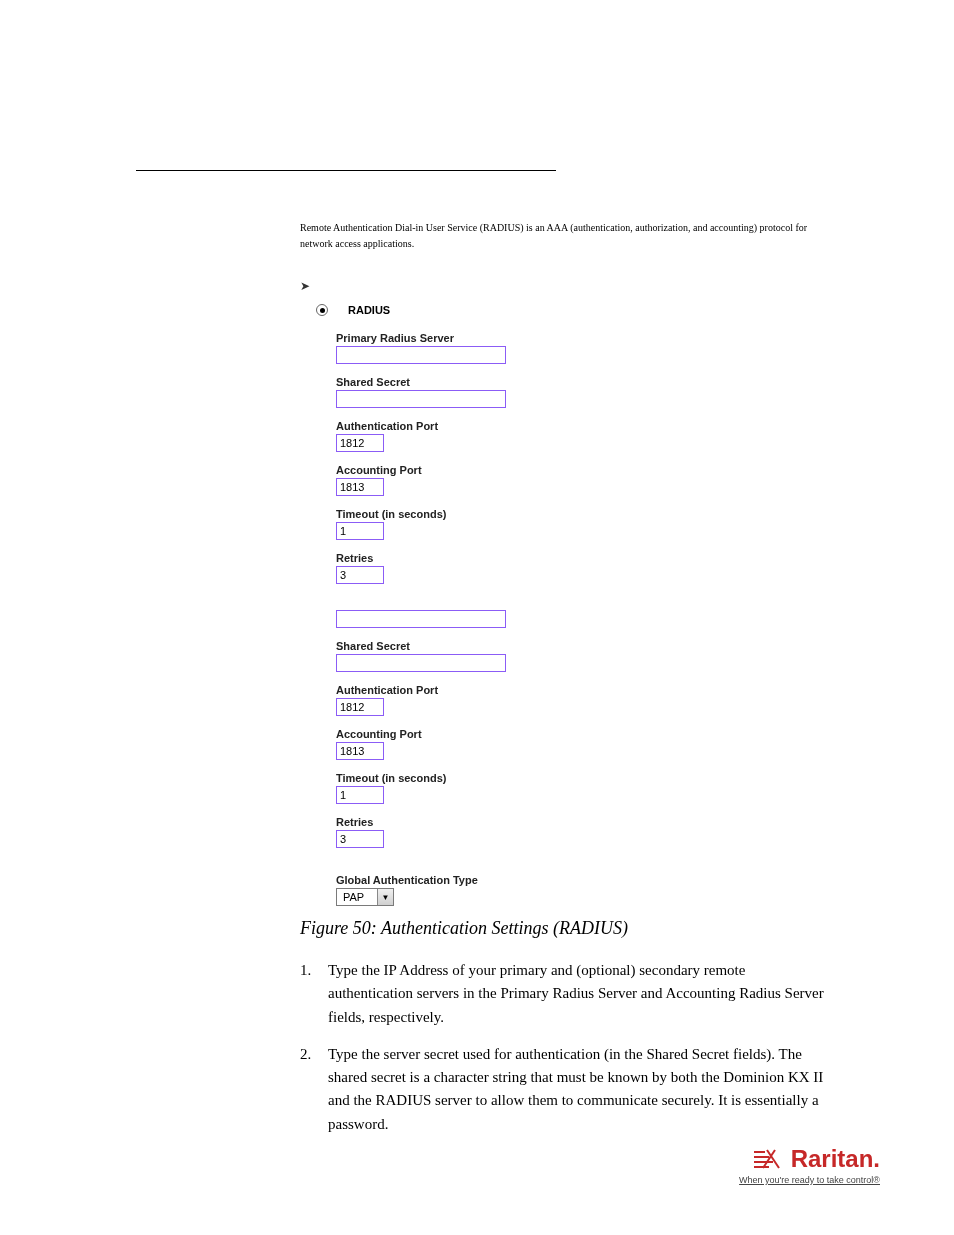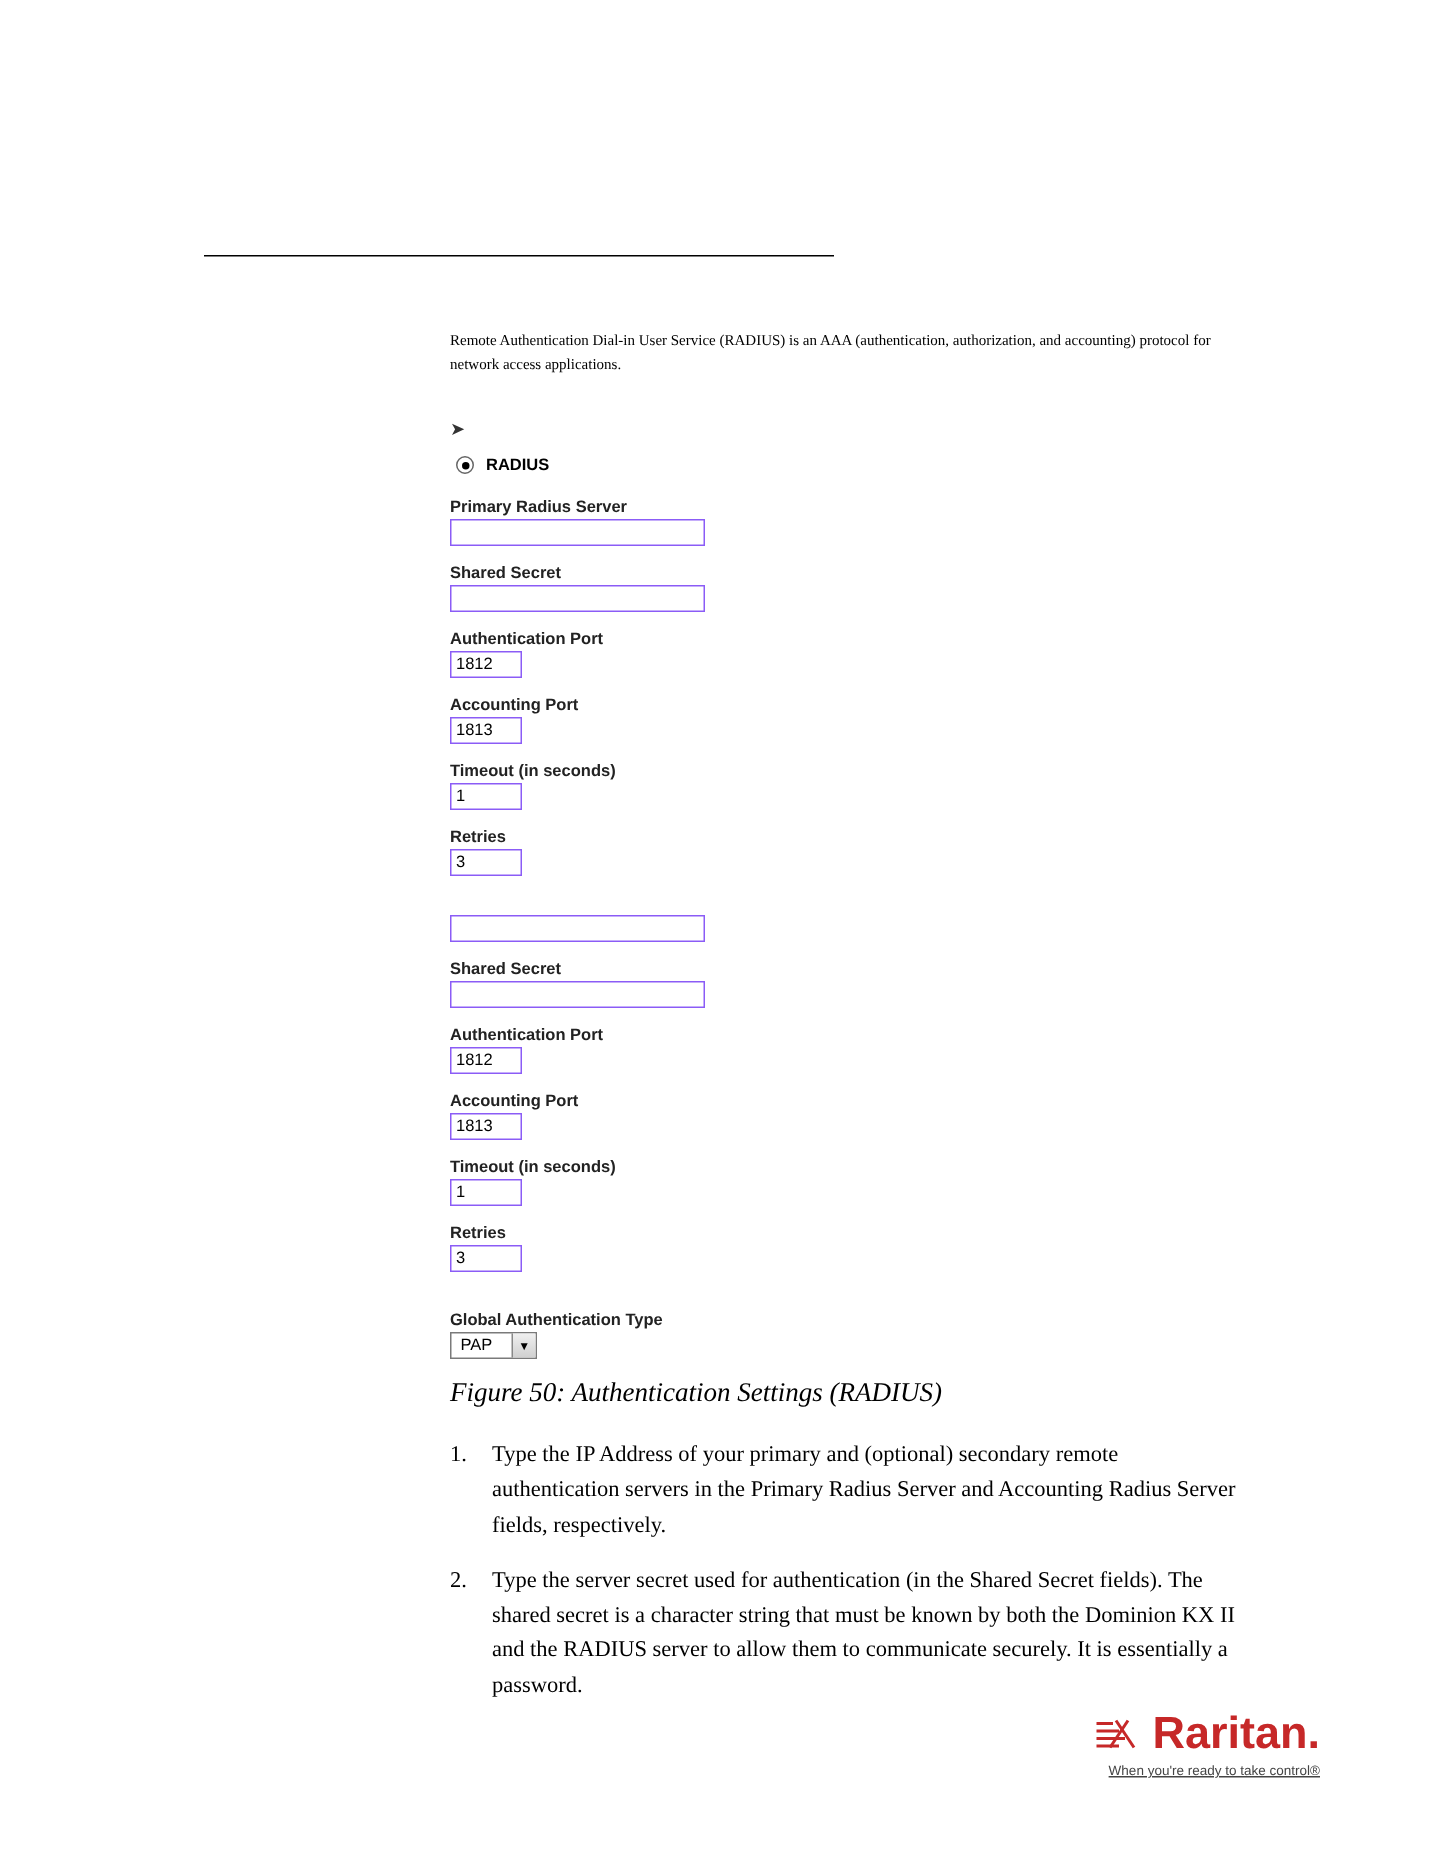--- a/index.html
+++ b/index.html
@@ -38,42 +38,43 @@
   .radius-form {
     font-family: Verdana, Arial, sans-serif;
     font-size: 11px;
     font-weight: bold;
     color: #000;
     margin-bottom: 12px;
   }
   .radio-row {
     display: flex;
     align-items: center;
-    gap: 8px;
+    gap: 20px;
     margin-bottom: 16px;
-    margin-left: 4px;
+    margin-left: 16px;
   }
   .radio-dot {
     width: 12px;
     height: 12px;
     border: 1px solid #666;
     border-radius: 50%;
     display: inline-flex;
     align-items: center;
     justify-content: center;
     background: #fff;
   }
   .radio-dot-inner {
     width: 5px;
     height: 5px;
     background: #000;
     border-radius: 50%;
   }
   .field-block {
     margin-bottom: 12px;
+    margin-left: 36px;
   }
   .field-label {
     margin-bottom: 2px;
     font-family: Verdana, Arial, sans-serif;
     font-size: 11px;
     font-weight: bold;
     color: #222;
   }
   .text-input {
     font-family: Arial, sans-serif;
@@ -146,21 +147,21 @@
     justify-content: flex-end;
     gap: 4px;
   }
   .logo-bars {
     display: inline-block;
   }
   .logo-bars svg { display: block; }
   .logo-text {
     font-family: Arial, sans-serif;
     font-weight: bold;
-    font-size: 30px;
+    font-size: 24px;
     color: #c62828;
   }
   .tagline {
     font-family: Arial, sans-serif;
     font-size: 9px;
     color: #444;
     margin-top: 2px;
     text-decoration: underline;
   }
 </style>

